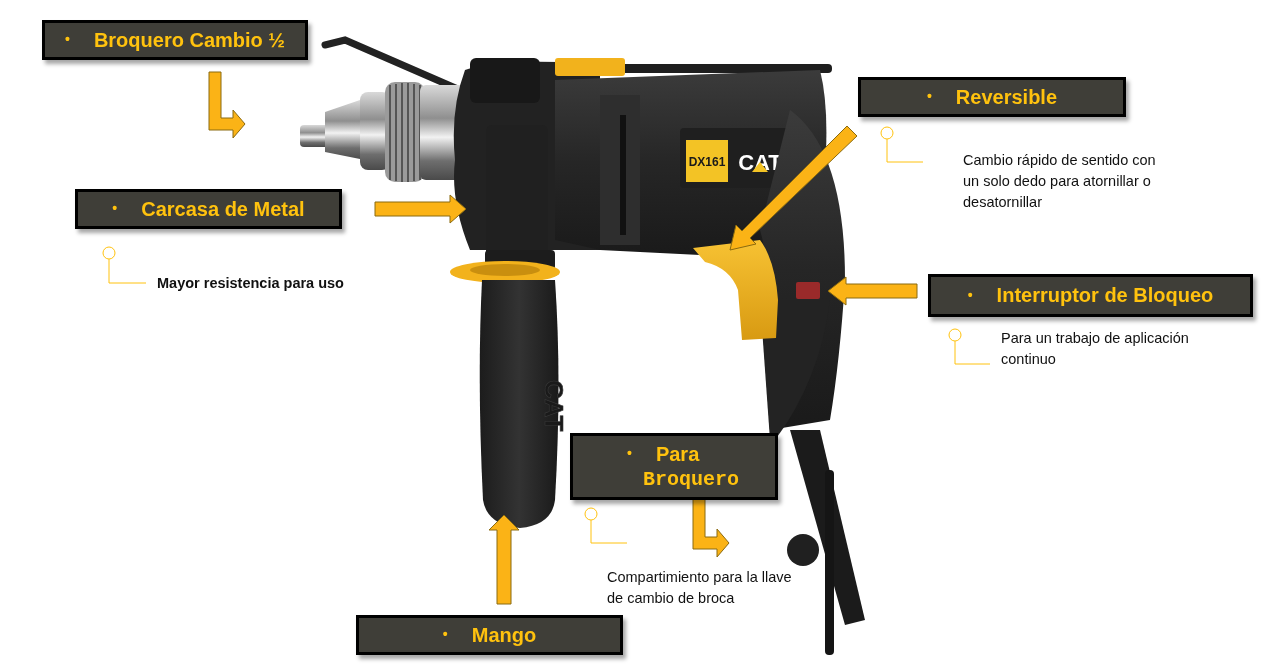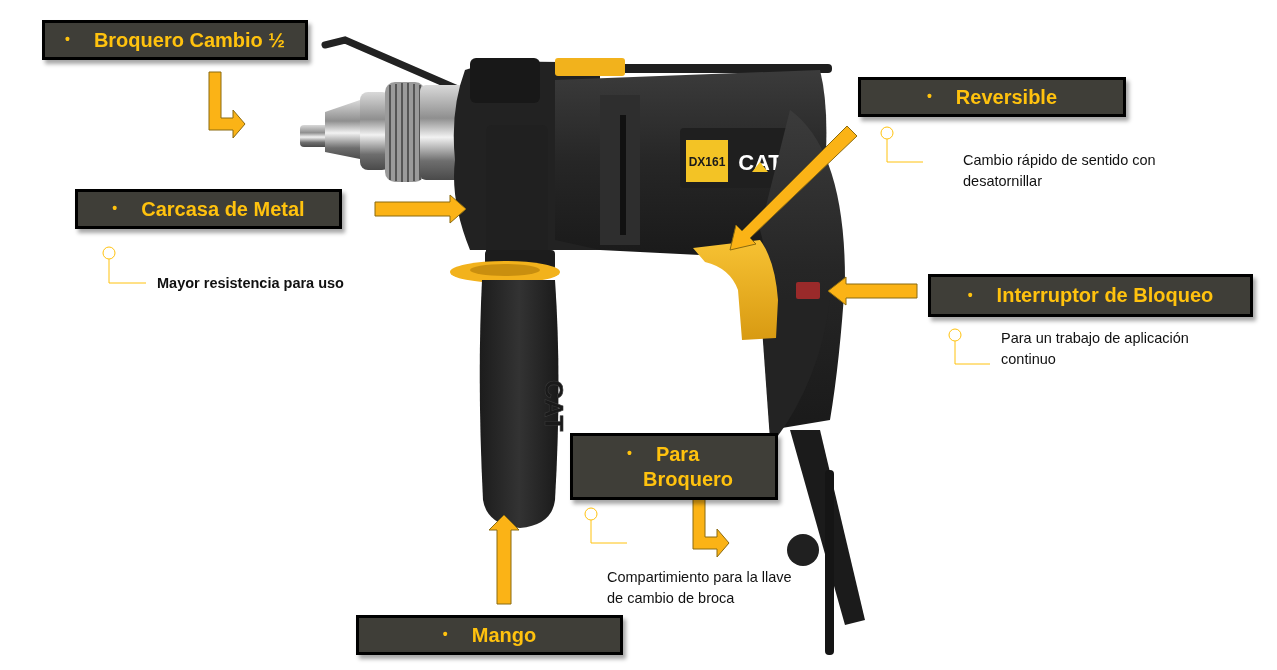--- a/index.html
+++ b/index.html
@@ -19,21 +19,21 @@
       align-items: center;
       justify-content: center;
       line-height: 1.25;
     }
     .label-box .bullet {
       font-size: 14px;
       margin-right: 24px;
     }
     .label-box.multi { flex-direction: column; align-items: flex-start; padding-left: 58px; }
     .label-box.multi .row1 { display: flex; align-items: center; margin-left: -4px; }
-    .label-box.multi .row2 { margin-left: 12px; }
+    .label-box.multi .row2 { margin-left: 12px; font-family: Liberation Mono, monospace; }
 
     .desc {
       position: absolute;
       font-family: "Liberation Sans", sans-serif;
       font-size: 14.5px;
       color: #111111;
       line-height: 21px;
     }
 
     svg.overlay { position: absolute; left: 0; top: 0; }
@@ -163,20 +163,21 @@
 <div class="desc" style="left:157px; top:273px;font-weight:bold;">
   <div>Mayor resistencia para uso</div>
 </div>
 
 <div class="label-box" style="left:858px; top:77px; width:268px; height:40px;">
   <span class="bullet">•</span>
   <span>Reversible</span>
 </div>
 <div class="desc" style="left:933px; top:150px;margin-left:30px;">
   <div>Cambio rápido de sentido con</div>
+  <div>un solo dedo para atornillar o</div>
   <div>desatornillar</div>
 </div>
 
 <div class="label-box" style="left:928px; top:274px; width:325px; height:43px;">
   <span class="bullet">•</span>
   <span>Interruptor de Bloqueo</span>
 </div>
 <div class="desc" style="left:1001px; top:328px;">
   <div>Para un trabajo de aplicación</div>
   <div>continuo</div>

